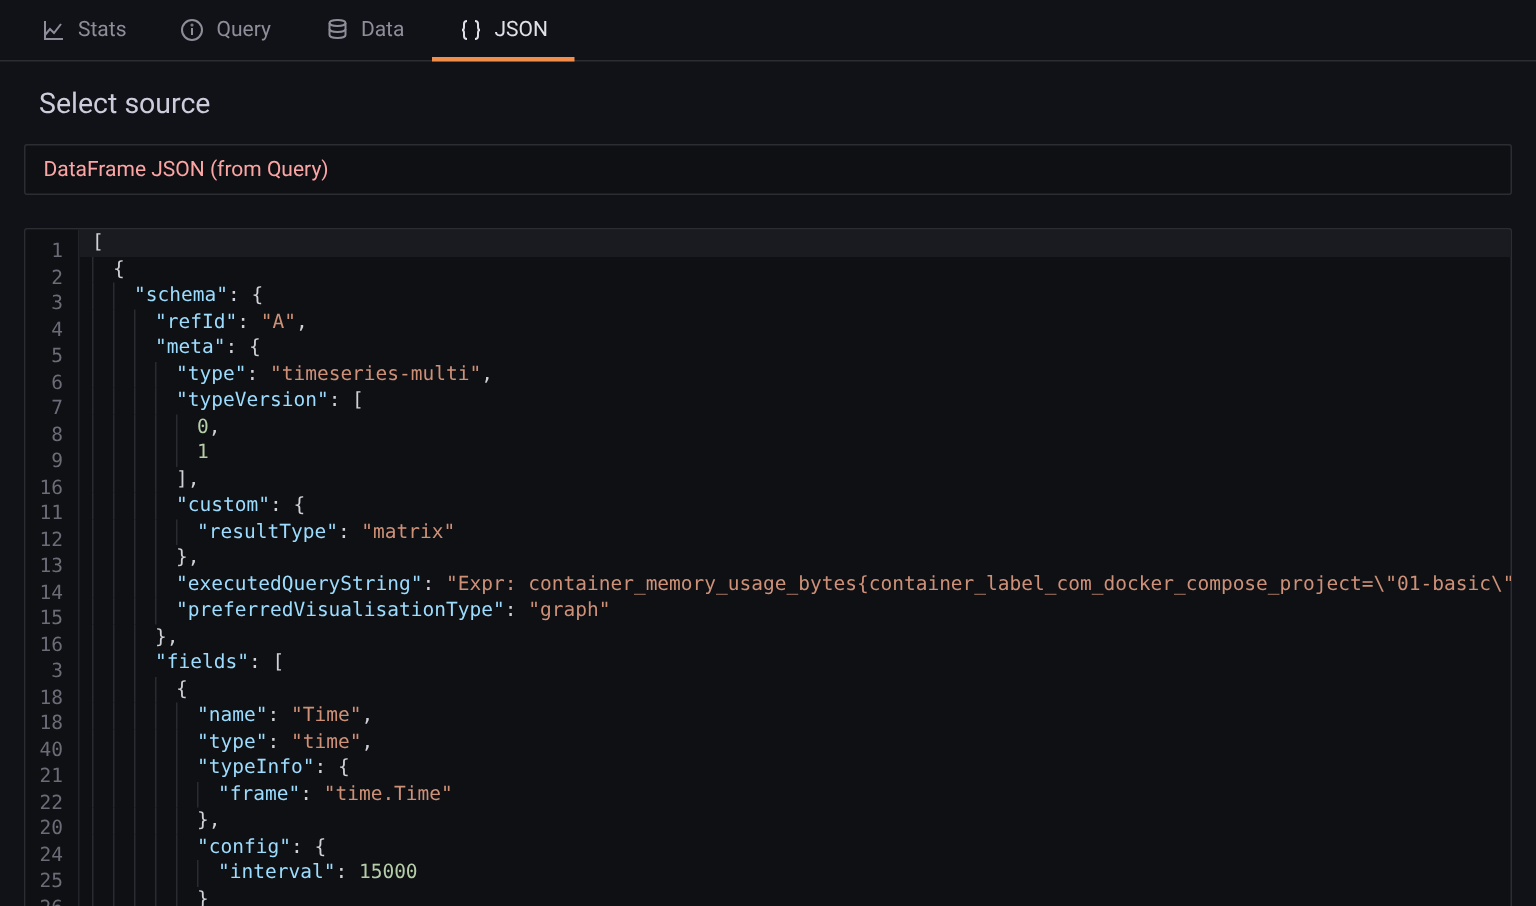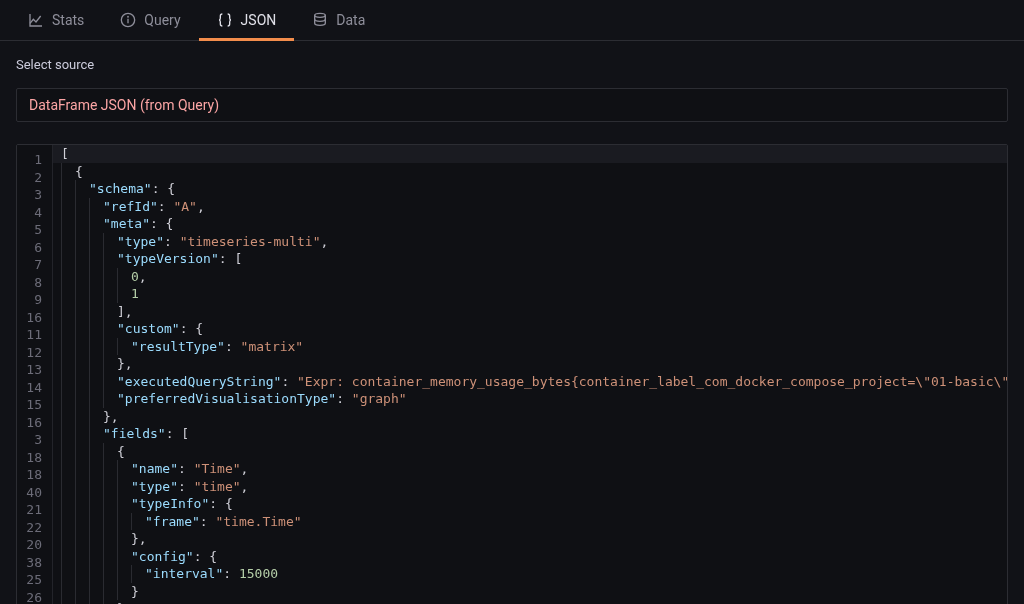--- a/index.html
+++ b/index.html
@@ -38,21 +38,22 @@
       right: 0;
       height: 3px;
       background: #f38d4c;
     }
     .tab-icon { width: 16px; height: 16px; flex: 0 0 auto; }
     .label-section {
       padding: 16px 16px 8px 16px;
     }
     .source-label {
       color: #ccccdc;
-      font-size: 13px;
+      font-size: 19px;
+      margin-left: 10px;
     }
     .select-box {
       margin: 8px 16px 0 16px;
       background: #0f1014;
       border: 1px solid #2c2d33;
       border-radius: 2px;
       padding: 8px 12px;
       color: #fca5a5;
       cursor: pointer;
     }
@@ -115,34 +116,34 @@
     <span>Stats</span>
   </div>
   <div class="tab">
     <svg class="tab-icon" viewBox="0 0 24 24" fill="none" stroke="currentColor" stroke-width="2">
         <circle cx="12" cy="12" r="10"></circle>
         <line x1="12" y1="10" x2="12" y2="17"></line>
         <circle cx="12" cy="7" r="0.5" fill="currentColor"></circle>
       </svg>
     <span>Query</span>
   </div>
-  <div class="tab active">
-    <svg class="tab-icon" viewBox="0 0 24 24" fill="none" stroke="currentColor" stroke-width="2">
-        <path d="M8 3c-2 0-3 1-3 3v3c0 2-1 3-2 3 1 0 2 1 2 3v3c0 2 1 3 3 3"></path>
-        <path d="M16 3c2 0 3 1 3 3v3c0 2 1 3 2 3-1 0-2 1-2 3v3c0 2-1 3-3 3"></path>
-      </svg>
-    <span>JSON</span>
-  </div>
   <div class="tab">
     <svg class="tab-icon" viewBox="0 0 24 24" fill="none" stroke="currentColor" stroke-width="2">
         <ellipse cx="12" cy="5" rx="8" ry="3"></ellipse>
         <path d="M4 5v6c0 1.7 3.6 3 8 3s8-1.3 8-3V5"></path>
         <path d="M4 11v6c0 1.7 3.6 3 8 3s8-1.3 8-3v-6"></path>
       </svg>
     <span>Data</span>
+  </div>
+  <div class="tab active">
+    <svg class="tab-icon" viewBox="0 0 24 24" fill="none" stroke="currentColor" stroke-width="2">
+        <path d="M8 3c-2 0-3 1-3 3v3c0 2-1 3-2 3 1 0 2 1 2 3v3c0 2 1 3 3 3"></path>
+        <path d="M16 3c2 0 3 1 3 3v3c0 2 1 3 2 3-1 0-2 1-2 3v3c0 2-1 3-3 3"></path>
+      </svg>
+    <span>JSON</span>
   </div>
 </div>
 
 <div class="label-section">
   <div class="source-label">Select source</div>
 </div>
 <div class="select-box">
   <span>DataFrame JSON (from Query)</span>
 </div>
 
@@ -164,18 +165,18 @@
       <div>14</div>
       <div>15</div>
       <div>16</div>
       <div>3</div>
       <div>18</div>
       <div>18</div>
       <div>40</div>
       <div>21</div>
       <div>22</div>
       <div>20</div>
-      <div>38</div>
+      <div>24</div>
       <div>25</div>
       <div>26</div>
     </div>
   <div class="code" id="code"><div class="line line1-bg"><span class="tok-punc">[</span></div><div class="line"><span class="indent-guide"></span><span class="tok-punc">{</span></div><div class="line"><span class="indent-guide"></span><span class="indent-guide"></span><span class="tok-key">"schema"</span><span class="tok-punc">: {</span></div><div class="line"><span class="indent-guide"></span><span class="indent-guide"></span><span class="indent-guide"></span><span class="tok-key">"refId"</span><span class="tok-punc">: </span><span class="tok-str">"A"</span><span class="tok-punc">,</span></div><div class="line"><span class="indent-guide"></span><span class="indent-guide"></span><span class="indent-guide"></span><span class="tok-key">"meta"</span><span class="tok-punc">: {</span></div><div class="line"><span class="indent-guide"></span><span class="indent-guide"></span><span class="indent-guide"></span><span class="indent-guide"></span><span class="tok-key">"type"</span><span class="tok-punc">: </span><span class="tok-str">"timeseries-multi"</span><span class="tok-punc">,</span></div><div class="line"><span class="indent-guide"></span><span class="indent-guide"></span><span class="indent-guide"></span><span class="indent-guide"></span><span class="tok-key">"typeVersion"</span><span class="tok-punc">: [</span></div><div class="line"><span class="indent-guide"></span><span class="indent-guide"></span><span class="indent-guide"></span><span class="indent-guide"></span><span class="indent-guide"></span><span class="tok-num">0</span><span class="tok-punc">,</span></div><div class="line"><span class="indent-guide"></span><span class="indent-guide"></span><span class="indent-guide"></span><span class="indent-guide"></span><span class="indent-guide"></span><span class="tok-num">1</span></div><div class="line"><span class="indent-guide"></span><span class="indent-guide"></span><span class="indent-guide"></span><span class="indent-guide"></span><span class="tok-punc">],</span></div><div class="line"><span class="indent-guide"></span><span class="indent-guide"></span><span class="indent-guide"></span><span class="indent-guide"></span><span class="tok-key">"custom"</span><span class="tok-punc">: {</span></div><div class="line"><span class="indent-guide"></span><span class="indent-guide"></span><span class="indent-guide"></span><span class="indent-guide"></span><span class="indent-guide"></span><span class="tok-key">"resultType"</span><span class="tok-punc">: </span><span class="tok-str">"matrix"</span></div><div class="line"><span class="indent-guide"></span><span class="indent-guide"></span><span class="indent-guide"></span><span class="indent-guide"></span><span class="tok-punc">},</span></div><div class="line"><span class="indent-guide"></span><span class="indent-guide"></span><span class="indent-guide"></span><span class="indent-guide"></span><span class="tok-key">"executedQueryString"</span><span class="tok-punc">: </span><span class="tok-str">"Expr: container_memory_usage_bytes{container_label_com_docker_compose_project=\"01-basic\"}\nStep: 15s"</span></div><div class="line"><span class="indent-guide"></span><span class="indent-guide"></span><span class="indent-guide"></span><span class="indent-guide"></span><span class="tok-key">"preferredVisualisationType"</span><span class="tok-punc">: </span><span class="tok-str">"graph"</span></div><div class="line"><span class="indent-guide"></span><span class="indent-guide"></span><span class="indent-guide"></span><span class="tok-punc">},</span></div><div class="line"><span class="indent-guide"></span><span class="indent-guide"></span><span class="indent-guide"></span><span class="tok-key">"fields"</span><span class="tok-punc">: [</span></div><div class="line"><span class="indent-guide"></span><span class="indent-guide"></span><span class="indent-guide"></span><span class="indent-guide"></span><span class="tok-punc">{</span></div><div class="line"><span class="indent-guide"></span><span class="indent-guide"></span><span class="indent-guide"></span><span class="indent-guide"></span><span class="indent-guide"></span><span class="tok-key">"name"</span><span class="tok-punc">: </span><span class="tok-str">"Time"</span><span class="tok-punc">,</span></div><div class="line"><span class="indent-guide"></span><span class="indent-guide"></span><span class="indent-guide"></span><span class="indent-guide"></span><span class="indent-guide"></span><span class="tok-key">"type"</span><span class="tok-punc">: </span><span class="tok-str">"time"</span><span class="tok-punc">,</span></div><div class="line"><span class="indent-guide"></span><span class="indent-guide"></span><span class="indent-guide"></span><span class="indent-guide"></span><span class="indent-guide"></span><span class="tok-key">"typeInfo"</span><span class="tok-punc">: {</span></div><div class="line"><span class="indent-guide"></span><span class="indent-guide"></span><span class="indent-guide"></span><span class="indent-guide"></span><span class="indent-guide"></span><span class="indent-guide"></span><span class="tok-key">"frame"</span><span class="tok-punc">: </span><span class="tok-str">"time.Time"</span></div><div class="line"><span class="indent-guide"></span><span class="indent-guide"></span><span class="indent-guide"></span><span class="indent-guide"></span><span class="indent-guide"></span><span class="tok-punc">},</span></div><div class="line"><span class="indent-guide"></span><span class="indent-guide"></span><span class="indent-guide"></span><span class="indent-guide"></span><span class="indent-guide"></span><span class="tok-key">"config"</span><span class="tok-punc">: {</span></div><div class="line"><span class="indent-guide"></span><span class="indent-guide"></span><span class="indent-guide"></span><span class="indent-guide"></span><span class="indent-guide"></span><span class="indent-guide"></span><span class="tok-key">"interval"</span><span class="tok-punc">: </span><span class="tok-num">15000</span></div><div class="line"><span class="indent-guide"></span><span class="indent-guide"></span><span class="indent-guide"></span><span class="indent-guide"></span><span class="indent-guide"></span><span class="tok-punc">}</span></div><div class="line"><span class="indent-guide"></span><span class="indent-guide"></span><span class="indent-guide"></span><span class="indent-guide"></span><span class="tok-punc">},</span></div></div>
 </div>
 
 </body></html>

